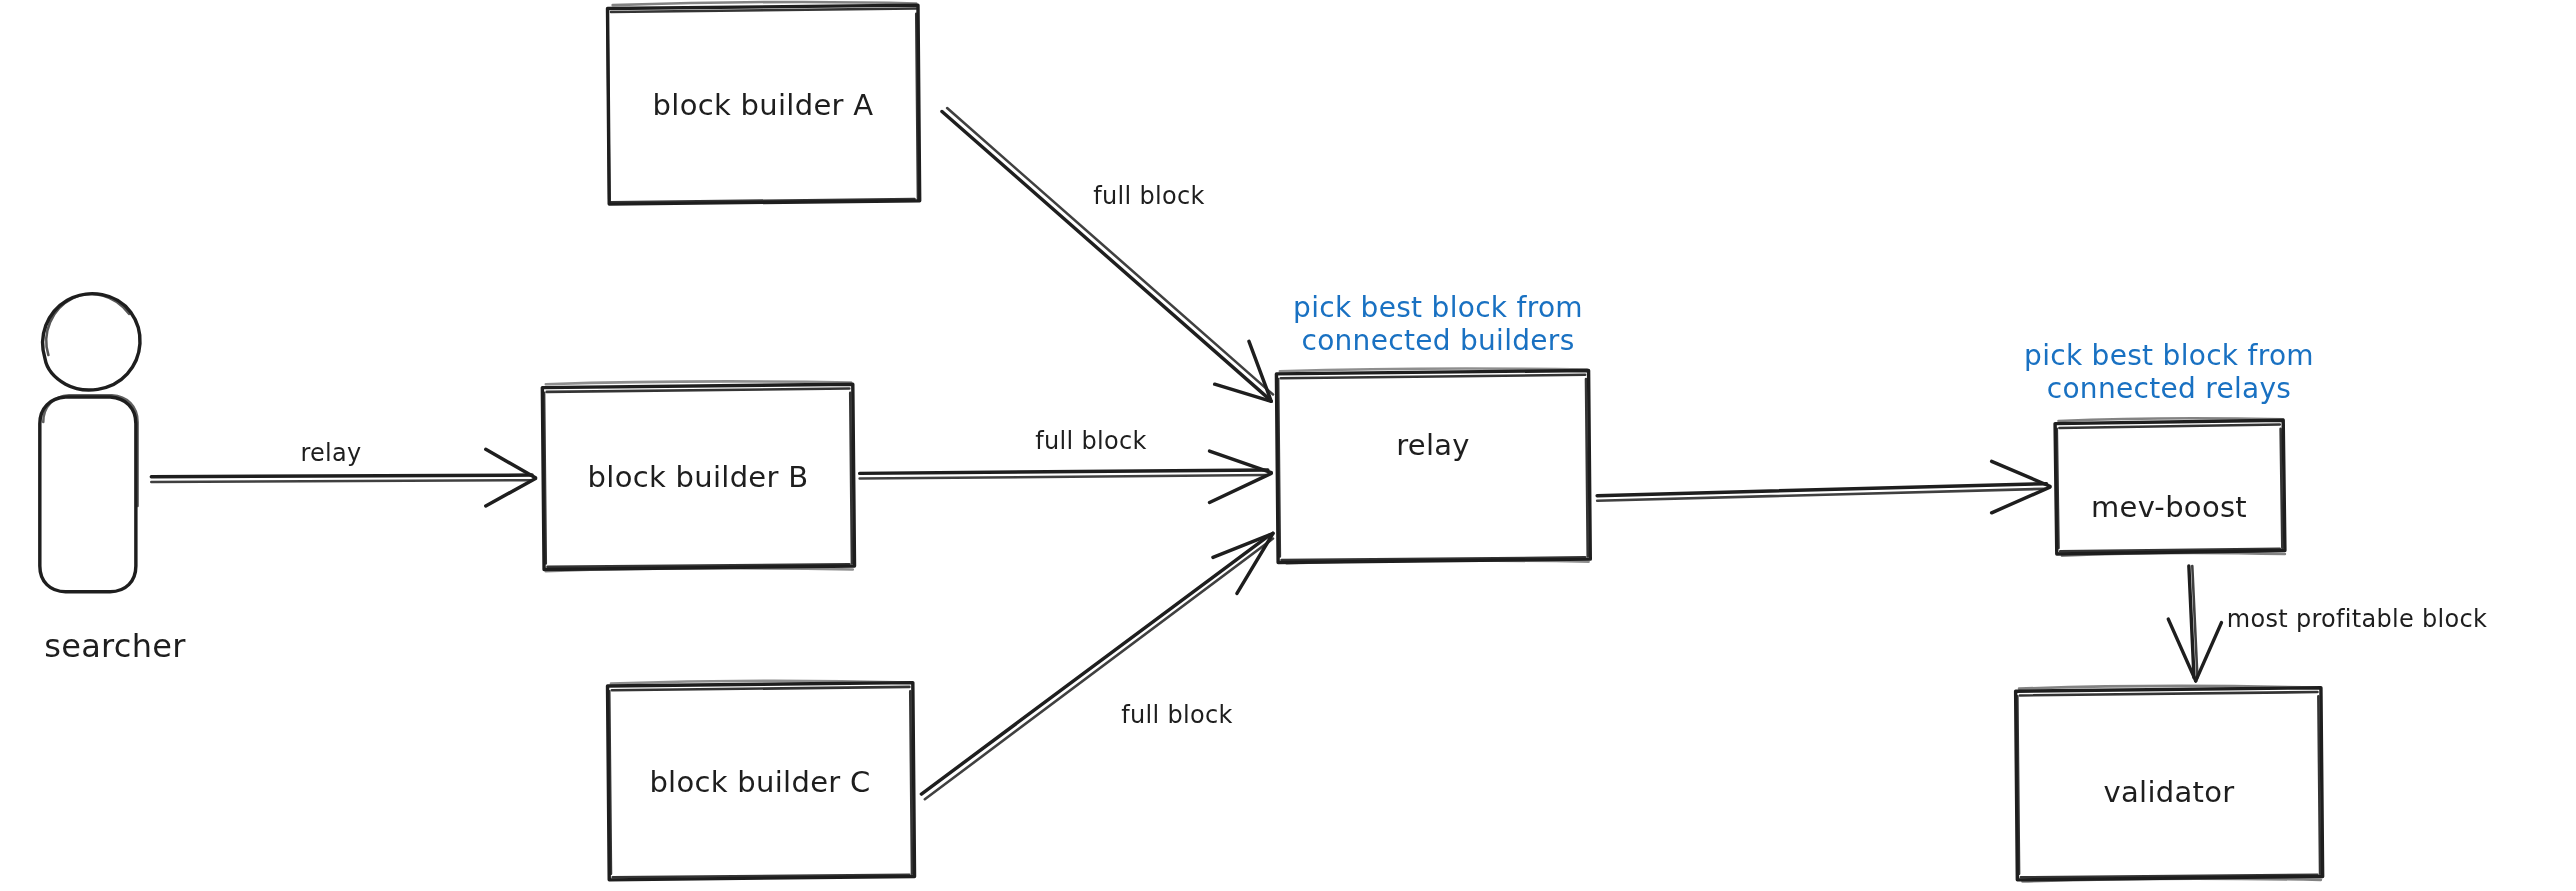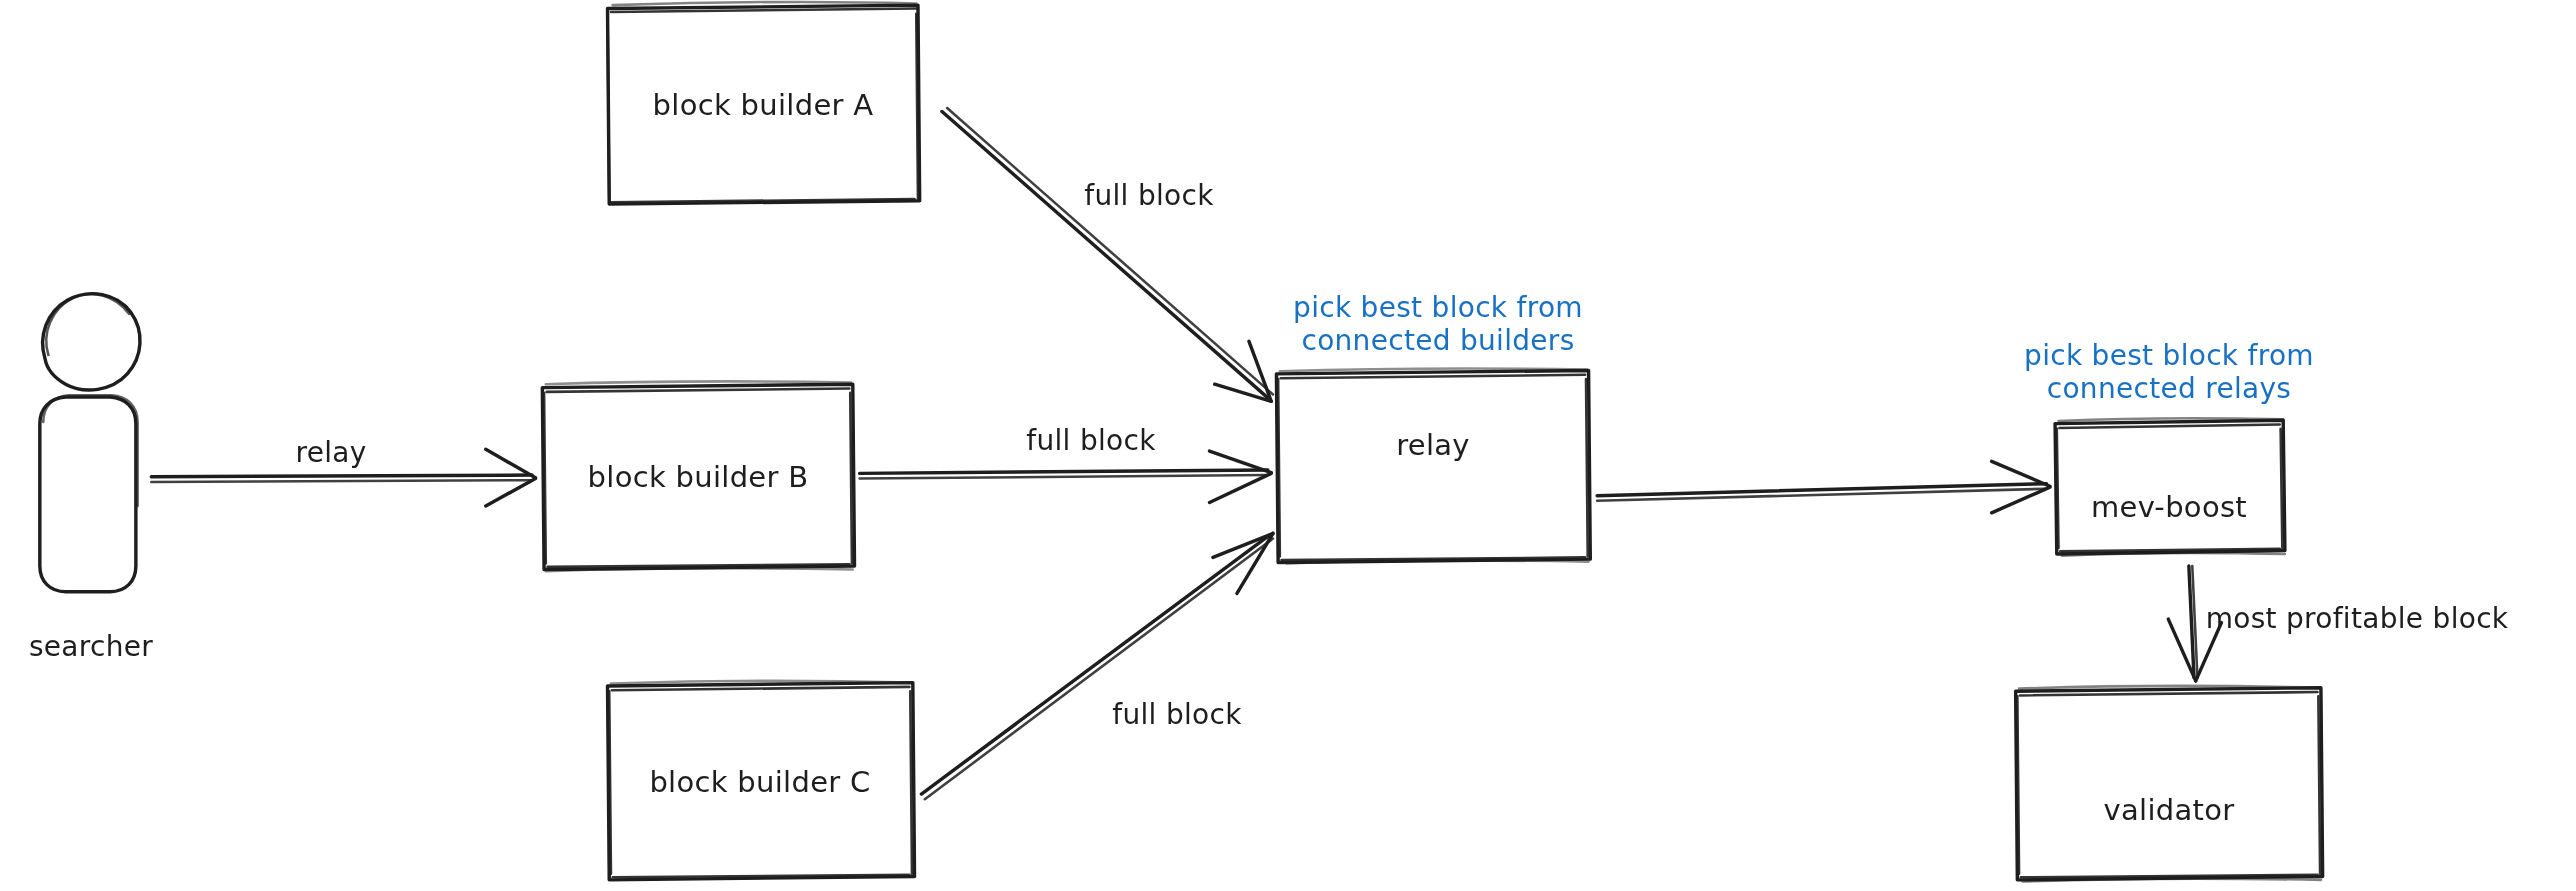--- a/index.html
+++ b/index.html
@@ -63,28 +63,29 @@
     letter-spacing: 0.3px;
     color: #1e1e1e;
     transform: translate(-50%, -50%);
     text-align: center;
     pointer-events: auto;
   }
   .node-label {
     font-size: 29px;
   }
   .edge-label {
-    font-size: 28px;
+    font-size: 24px;
   }
   .note-label {
     font-size: 28px;
     color: #1971c2;
   }
   .actor-label {
-    font-size: 28px;
+    font-size: 32px;
+    margin-left: 24px;
   }
 </style>
 </head>
 <body>
 
 <div id="diagram-root">
 
   <svg class="canvas" viewBox="0 0 3003 1039" xmlns="http://www.w3.org/2000/svg">
 
     <g>
@@ -187,21 +188,21 @@
   <div class="label node-label" style="left:763px; top:105px;">block builder A</div>
 
   <div class="label node-label" style="left:698px; top:477px;">block builder B</div>
 
   <div class="label node-label" style="left:760px; top:782px;">block builder C</div>
 
   <div class="label node-label" style="left:1433px; top:445px;">relay</div>
 
   <div class="label node-label" style="left:2169px; top:507px;">mev-boost</div>
 
-  <div class="label node-label" style="left:2169px; top:810px;">validator</div>
+  <div class="label node-label" style="left:2169px; top:792px;">validator</div>
 
   <div class="label actor-label" style="left:91px; top:647px;">searcher</div>
 
   <div class="label edge-label" style="left:331px; top:453px;">relay</div>
 
   <div class="label edge-label" style="left:1149px; top:196px;">full block</div>
 
   <div class="label edge-label" style="left:1091px; top:441px;">full block</div>
 
   <div class="label edge-label" style="left:1177px; top:715px;">full block</div>

